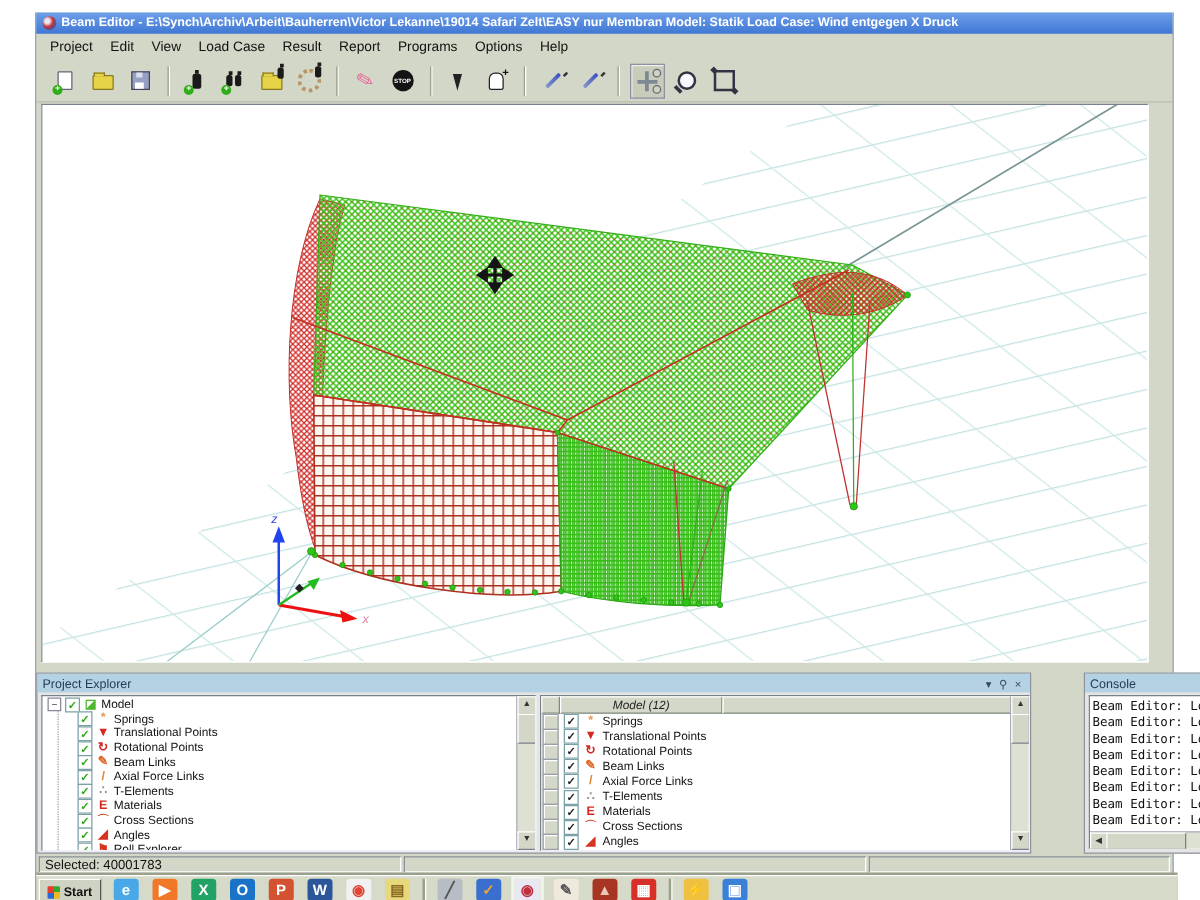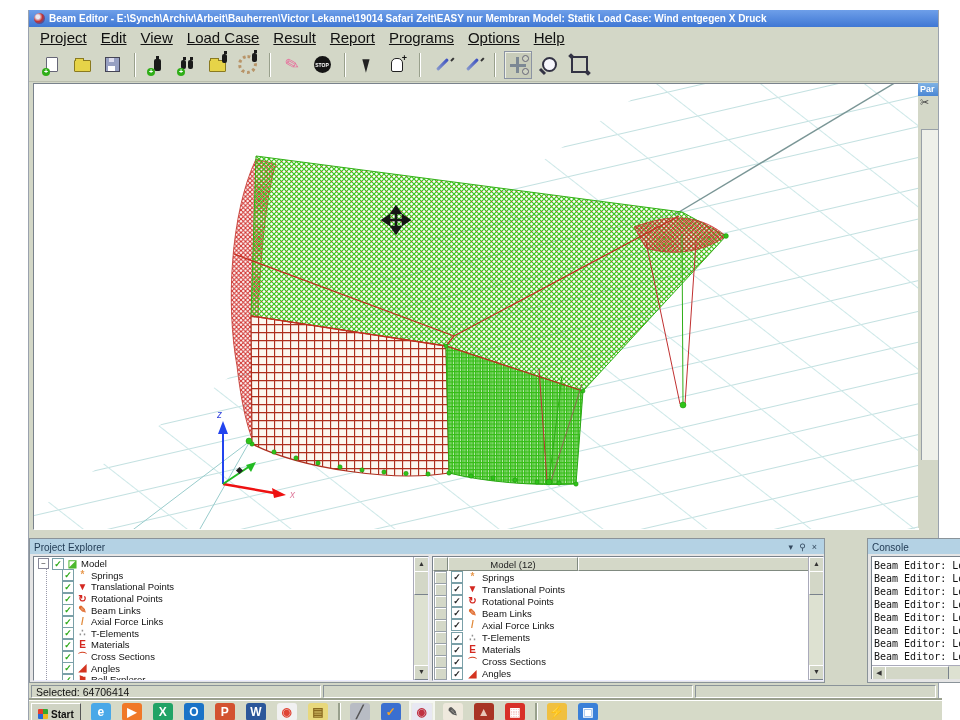--- a/index.html
+++ b/index.html
@@ -8,21 +8,21 @@
   .screen{position:absolute;left:28px;top:10px;width:909px;height:710px;background:#d3d7c7;
           border-left:1px solid #9aa2ae;border-right:1px solid #9aa2ae;}
   
   .titlebar{height:17px;background:linear-gradient(#6e9fe9,#3f77d4);display:flex;align-items:center;
             padding:0 5px;gap:4px;overflow:hidden;}
   .appicon{width:11px;height:11px;border-radius:50%;flex:0 0 auto;
            background:radial-gradient(circle at 35% 35%,#e9e9f2 18%,#c23232 46%,#3a59b2 78%);}
   .ttext{color:#fff;font-size:10px;font-weight:bold;white-space:nowrap;overflow:hidden;}
   
   .menubar{display:flex;align-items:center;height:19px;padding:1px 4px;}
-  .menu-item{font-size:15px;color:#111;padding:1px 7px;cursor:default;text-decoration:underline;}
+  .menu-item{font-size:11px;color:#111;padding:1px 7px;cursor:default;}
   
   .toolbar{display:flex;align-items:center;height:33px;padding:0 8px;border-bottom:1px solid #b9bdad;}
   .tbtn{width:26px;height:26px;display:flex;align-items:center;justify-content:center;position:relative;margin:0 2px;}
   .tbtn.active{border:1px solid #8b93a3;background:#c8ccba;box-shadow:inset 1px 1px 0 #eef0e6;}
   .tsep{width:1px;height:24px;background:#99a08c;box-shadow:1px 0 0 #fff;margin:0 7px;}
   .badge{position:absolute;left:3px;bottom:2px;width:8px;height:8px;border-radius:50%;background:#2fae18;
          color:#fff;font-size:7px;line-height:8px;text-align:center;font-weight:bold;}
   .badge::after{content:"+";}
   .page{width:10px;height:13px;background:#fff;border:1px solid #667;border-radius:1px;}
   .folder{width:15px;height:10px;background:#e6d348;border:1px solid #8a7a20;border-radius:1px;position:relative;margin-top:3px;}
@@ -84,21 +84,21 @@
   .tico{font-size:10px;font-weight:bold;width:11px;text-align:center;line-height:1;flex:0 0 auto;}
   .tlabel{font-size:9.5px;color:#111;white-space:nowrap;}
   .vsb{position:absolute;right:0;top:0;bottom:0;width:14px;background:#dde1d1;border-left:1px solid #aab;}
   .sbtn{position:absolute;left:0;width:13px;height:13px;background:#d3d7c7;border:1px solid;border-color:#fff #79828c #79828c #fff;
         font-size:7px;text-align:center;line-height:12px;color:#333;}
   .sbtn.up{top:0;} .sbtn.dn{bottom:0;}
   .sthumb{position:absolute;left:0;top:14px;width:13px;height:22px;background:#d3d7c7;border:1px solid;border-color:#fff #79828c #79828c #fff;}
   .lhdr{display:flex;height:14px;}
   .hcell{background:#d4d8c8;border:1px solid;border-color:#fff #808a80 #808a80 #fff;font-size:9.5px;color:#222;
          display:flex;align-items:center;justify-content:center;}
-  .hgut{width:13px;} .hmain{width:128px;} .hfill{flex:1;margin-right:14px;}
+  .hgut{width:13px;} .hmain{width:128px;font-style:italic;} .hfill{flex:1;margin-right:14px;}
   .lrow{display:flex;align-items:center;height:12.1px;gap:4px;padding-left:1px;}
   .gut{width:11px;height:11px;background:#d4d8c8;border:1px solid #98a0a8;box-shadow:inset 1px 1px 0 #fff;flex:0 0 auto;}
   .lrow .cb{color:#222;}
   
   .console{left:802px;top:0;width:105px;height:143px;margin-left:36px;}
   .cbody{position:absolute;left:3px;top:17px;right:3px;bottom:3px;background:#fff;border-top:1px solid #79828c;
          border-left:1px solid #79828c;overflow:hidden;}
   .cline{font-family:"DejaVu Sans Mono",monospace;font-size:10px;line-height:13px;color:#111;white-space:nowrap;}
   .clines{padding:2px 0 0 2px;height:104px;overflow:hidden;}
   .hsb{position:absolute;left:0;right:0;bottom:0;height:13px;background:#dde1d1;border-top:1px solid #aab;}
@@ -317,25 +317,20 @@
           <polygon points="252,411 238,404 240,414" fill="#ee1111"></polygon>
           <line x1="189" y1="400" x2="216" y2="382" stroke="#22bb22" stroke-width="2"></line>
           <polygon points="222,378 212,381 217,388" fill="#22bb22"></polygon>
           <rect x="203" y="384" width="5" height="5" transform="rotate(45 205.5 386.5)" fill="#222"></rect>
           <text x="183" y="334" font-size="10" fill="#3344dd" font-style="italic">z</text>
           <text x="256" y="414" font-size="10" fill="#e080a0" font-style="italic">x</text>
         </g>
       </svg>
     </div>
 
-    <div class="parpanel">
-      <div class="parhdr">Par</div>
-      <div class="partool">✂</div>
-      <div class="parframe"></div>
-    </div>
   </div>
 
   <div class="dock">
 
     <div class="panel pe">
       <div class="ptitle">
         <span>Project Explorer</span>
         <span class="sp"></span>
         <span class="ptico">▾</span>
         <span class="ptico">⚲</span>
@@ -508,21 +503,21 @@
           </div>
         <div class="hsb">
           <div class="hbtn">◀</div>
           <div class="hthumb"></div>
         </div>
       </div>
     </div>
   </div>
 
   <div class="statusbar">
-    <div class="sseg s1">Selected: 64706414</div>
+    <div class="sseg s1">Selected: 40001783</div>
     <div class="sseg s2"></div>
     <div class="sseg s3"></div>
   </div>
 
   <div class="taskbar">
     <div class="startbtn">
       <span class="winflag"></span>
       <span>Start</span>
     </div>
     <div style="display:flex;gap:9px;align-items:flex-start">

